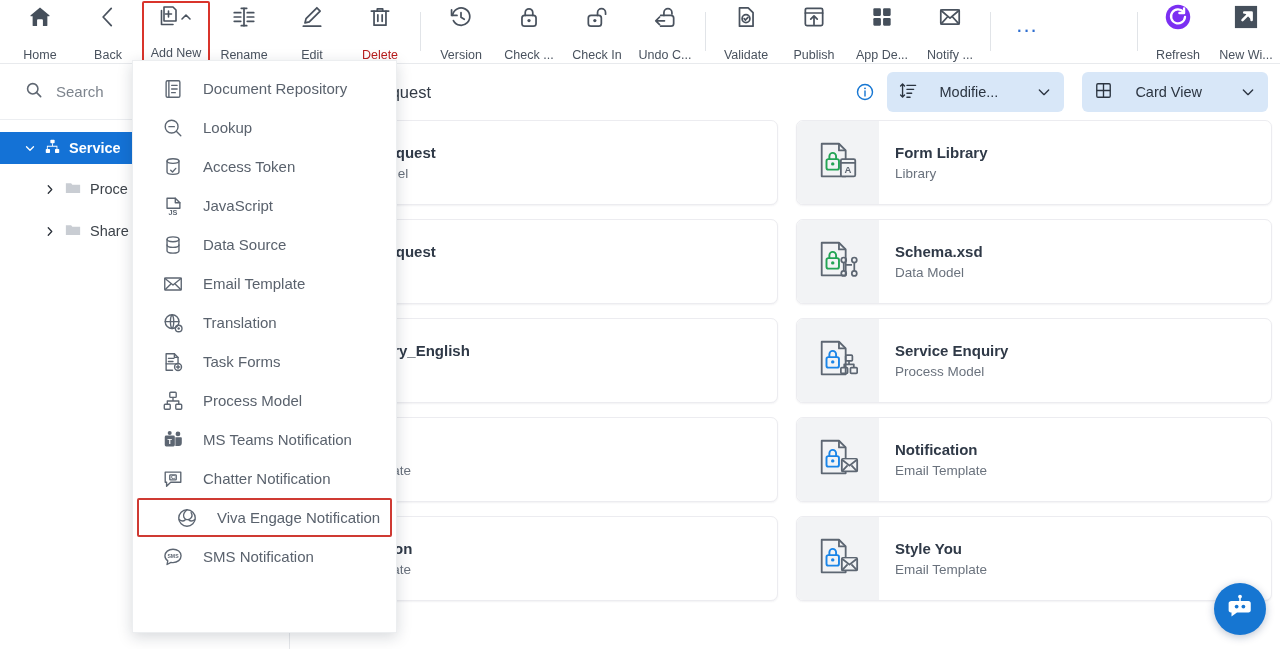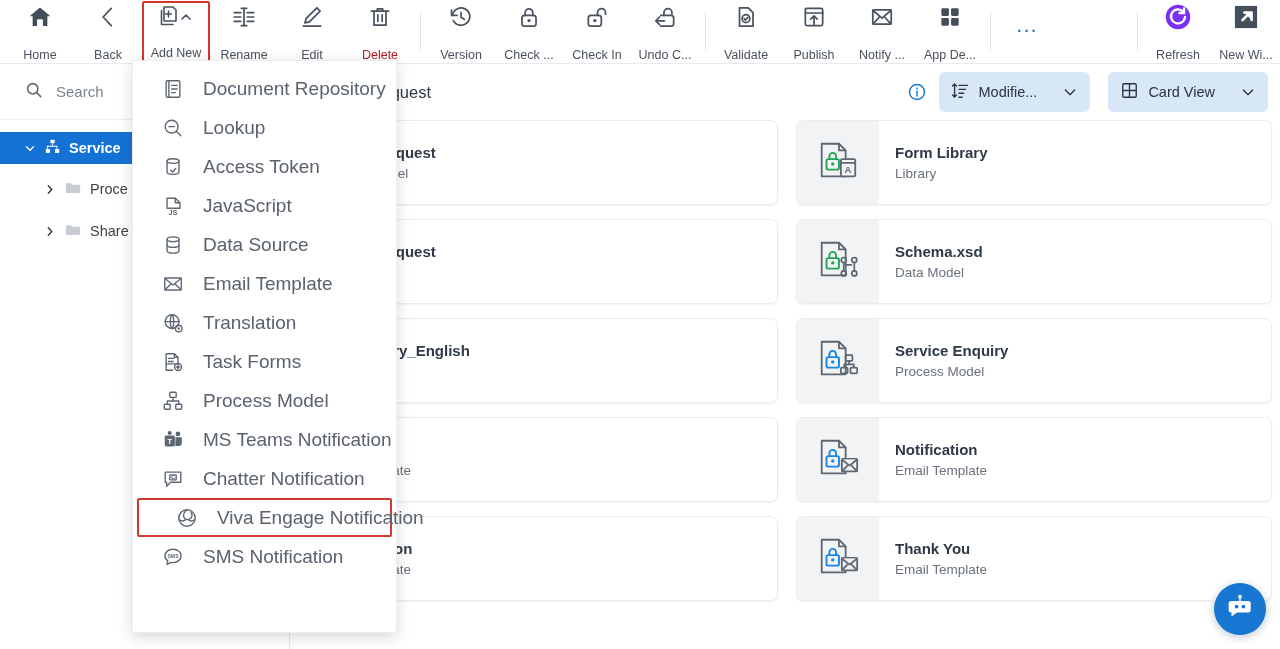--- a/index.html
+++ b/index.html
@@ -109,21 +109,21 @@
   .main-head {
     height: 56px; display: flex; align-items: center;
     padding: 0 6px 0 20px; gap: 12px;
   }
   .main-title {
     font-size: 16.5px; color: #323a45; font-weight: normal;
     flex: 1;
   }
   .info-icon { cursor: pointer; display:flex; }
   .pill {
-    display: flex; align-items: center; gap: 9px;
+    display: flex; align-items: center; gap: 22px;
     height: 40px; padding: 0 12px;
     background: #d8e7f8; border-radius: 6px;
     font-size: 14.5px; color: #2b3440;
     cursor: pointer; margin-right: 6px;
   }
   .pill .pill-label { white-space: nowrap; }
 
   .cards-area {
     flex: 1; overflow: hidden;
     padding: 0 8px 0 12px;
@@ -172,21 +172,21 @@
     height: 39px; gap: 18px;
     padding-left: 28px;
     cursor: pointer;
     position: relative;
   }
   .menu-item .mi-icon {
     width: 24px; flex: 0 0 24px;
     display: flex; align-items: center; justify-content: center;
   }
   .menu-item .mi-label {
-    font-size: 19px; color: #5a626d;
+    font-size: 15px; color: #5a626d;
     white-space: nowrap;
   }
   .menu-item.highlighted {
     border: 2px solid #cf3a33;
     border-radius: 2px;
     margin: 0 4px;
     padding-left: 36px;
   }
   .mi-sw { stroke: #5d6672; stroke-width: 1.5; fill: none;
            stroke-linecap: round; stroke-linejoin: round; }
@@ -361,42 +361,42 @@
         <path d="M12 19V11.5M9 14l3-3 3 3"></path>
       </g>
         </svg>
     </span>
     <span class="tb-label">Publish</span>
   </div>
 
   <div class="tb-item">
     <span class="tb-icon">
       <svg width="26" height="26" viewBox="0 0 24 24">
-          <g class="icon-sw">
-        <rect x="3.5" y="5.5" width="17" height="13" rx="1"></rect>
-        <path d="M3.5 5.8 12 13l8.5-7.2"></path>
-        <path d="M3.8 18.3 9.6 12M20.2 18.3 14.4 12"></path>
-      </g>
-        </svg>
-    </span>
-    <span class="tb-label">Notify ...</span>
-  </div>
-
-  <div class="tb-item">
-    <span class="tb-icon">
-      <svg width="26" height="26" viewBox="0 0 24 24">
           <g class="icon-fill">
         <rect x="4" y="4" width="7" height="7" rx="1"></rect>
         <rect x="13" y="4" width="7" height="7" rx="1"></rect>
         <rect x="4" y="13" width="7" height="7" rx="1"></rect>
         <rect x="13" y="13" width="7" height="7" rx="1"></rect>
       </g>
         </svg>
     </span>
     <span class="tb-label">App De...</span>
+  </div>
+
+  <div class="tb-item">
+    <span class="tb-icon">
+      <svg width="26" height="26" viewBox="0 0 24 24">
+          <g class="icon-sw">
+        <rect x="3.5" y="5.5" width="17" height="13" rx="1"></rect>
+        <path d="M3.5 5.8 12 13l8.5-7.2"></path>
+        <path d="M3.8 18.3 9.6 12M20.2 18.3 14.4 12"></path>
+      </g>
+        </svg>
+    </span>
+    <span class="tb-label">Notify ...</span>
   </div>
 
   <div class="tb-sep"></div>
 
   <div class="tb-dots">
     <span>...</span>
   </div>
 
   <div class="tb-spacer"></div>
   <div class="tb-sep"></div>
@@ -711,21 +711,21 @@
                 <circle cx="18.5" cy="27" r="1.8" fill="#1a85e8"></circle>
                 <g fill="#f2f3f5" stroke="#5d6672" stroke-width="1.9" stroke-linejoin="round">
                   <rect x="28" y="25" width="16" height="13" rx="1"></rect>
                   <path d="M28 25.5 36 32l8-6.5"></path>
                   <path d="M28.3 37.7 34 31.8M43.7 37.7 38 31.8"></path>
                 </g>
               </svg>
             </span>
           </div>
           <div class="card-body">
-            <span class="card-title">Thank You</span>
+            <span class="card-title">Style You</span>
             <span class="card-sub">Email Template</span>
           </div>
         </div>
 
       </div>
     </div>
   </div>
 </div>
 
 <div class="dropdown">

